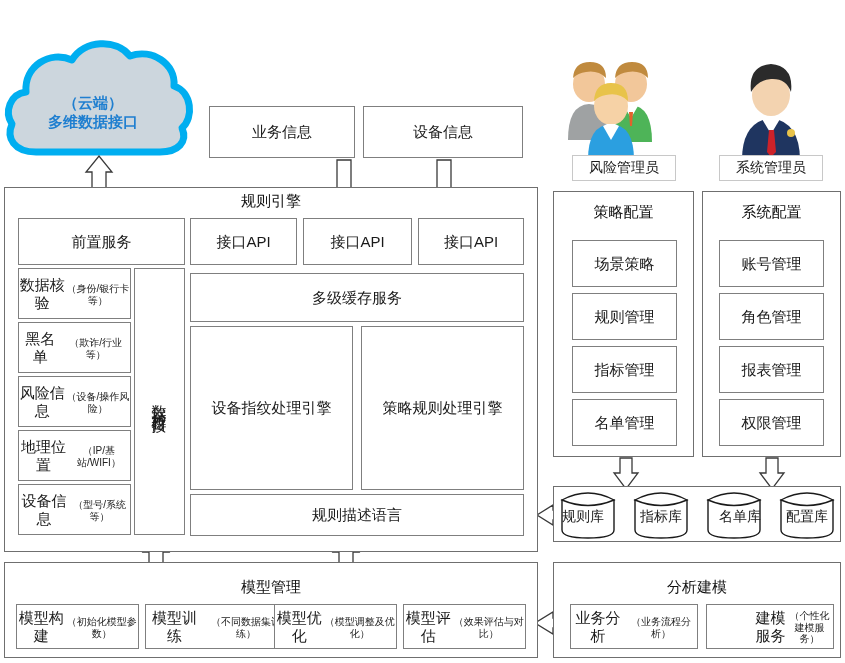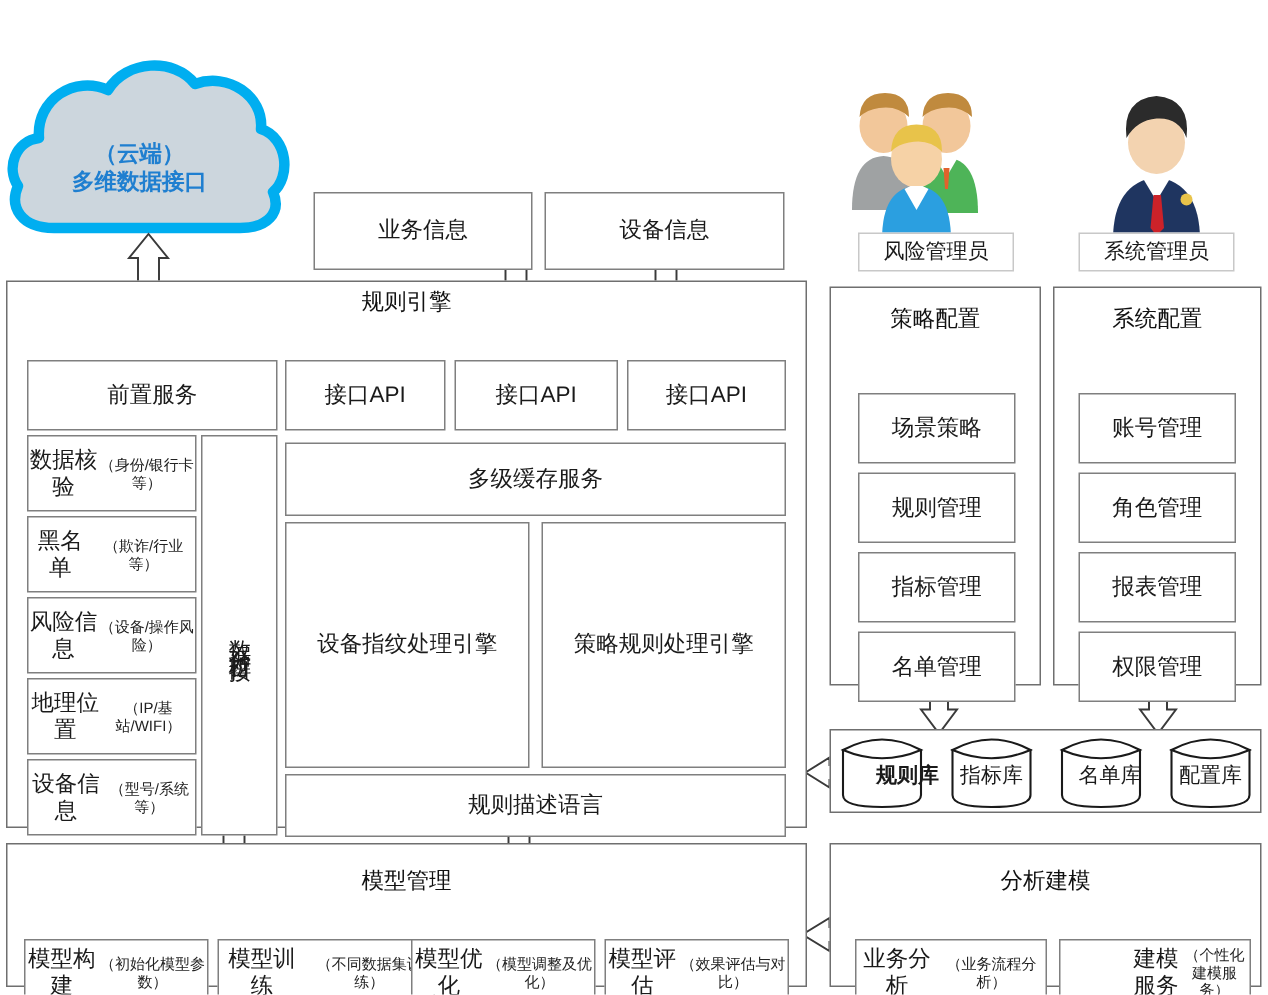--- a/index.html
+++ b/index.html
@@ -7,21 +7,21 @@
     width:845px;height:663px;position:relative;overflow:hidden;
     font-family:"Liberation Sans","DejaVu Sans",sans-serif;
     color:#1a1a1a;
   }
   .abs{position:absolute;box-sizing:border-box;}
   
   .box{
     position:absolute;box-sizing:border-box;background:#ffffff;
     border:1px solid #7f7f7f;
     display:flex;align-items:center;justify-content:center;
-    text-align:center;line-height:1.15;margin-top:22px;
+    text-align:center;line-height:1.15;
   }
   .container-box{
     position:absolute;box-sizing:border-box;background:#ffffff;
     border:1px solid #6f6f6f;
   }
   .sect-title{
     position:absolute;text-align:center;font-size:15px;color:#111;
     white-space:nowrap;
   }
   .lbl-main{font-size:15px;}
@@ -238,21 +238,21 @@
     <path d="M 708 500 L 708 530 Q 708 538 734 538 Q 760 538 760 530 L 760 500 Z" fill="#ffffff" stroke="#1a1a1a" stroke-width="1.4"></path>
     <path d="M 708 500 Q 734 486 760 500 Q 734 511 708 500 Z" fill="#ffffff" stroke="#1a1a1a" stroke-width="1.4"></path>
   </g>
 
   <g>
     <path d="M 781 500 L 781 530 Q 781 538 807 538 Q 833 538 833 530 L 833 500 Z" fill="#ffffff" stroke="#1a1a1a" stroke-width="1.4"></path>
     <path d="M 781 500 Q 807 486 833 500 Q 807 511 781 500 Z" fill="#ffffff" stroke="#1a1a1a" stroke-width="1.4"></path>
   </g>
 </svg>
 
-<div class="abs" style="left:562px;top:508px;width:64px;text-align:right;font-size:14px;font-weight:bold;">
+<div class="abs" style="left:562px;top:508px;width:64px;text-align:left;font-size:14px;">
   <span>规则库</span>
 </div>
 <div class="abs" style="left:635px;top:508px;width:52px;text-align:center;font-size:14px;">
   <span>指标库</span>
 </div>
 <div class="abs" style="left:708px;top:508px;width:64px;text-align:center;font-size:14px;">
   <span>名单库</span>
 </div>
 <div class="abs" style="left:781px;top:508px;width:52px;text-align:center;font-size:14px;">
   <span>配置库</span>

